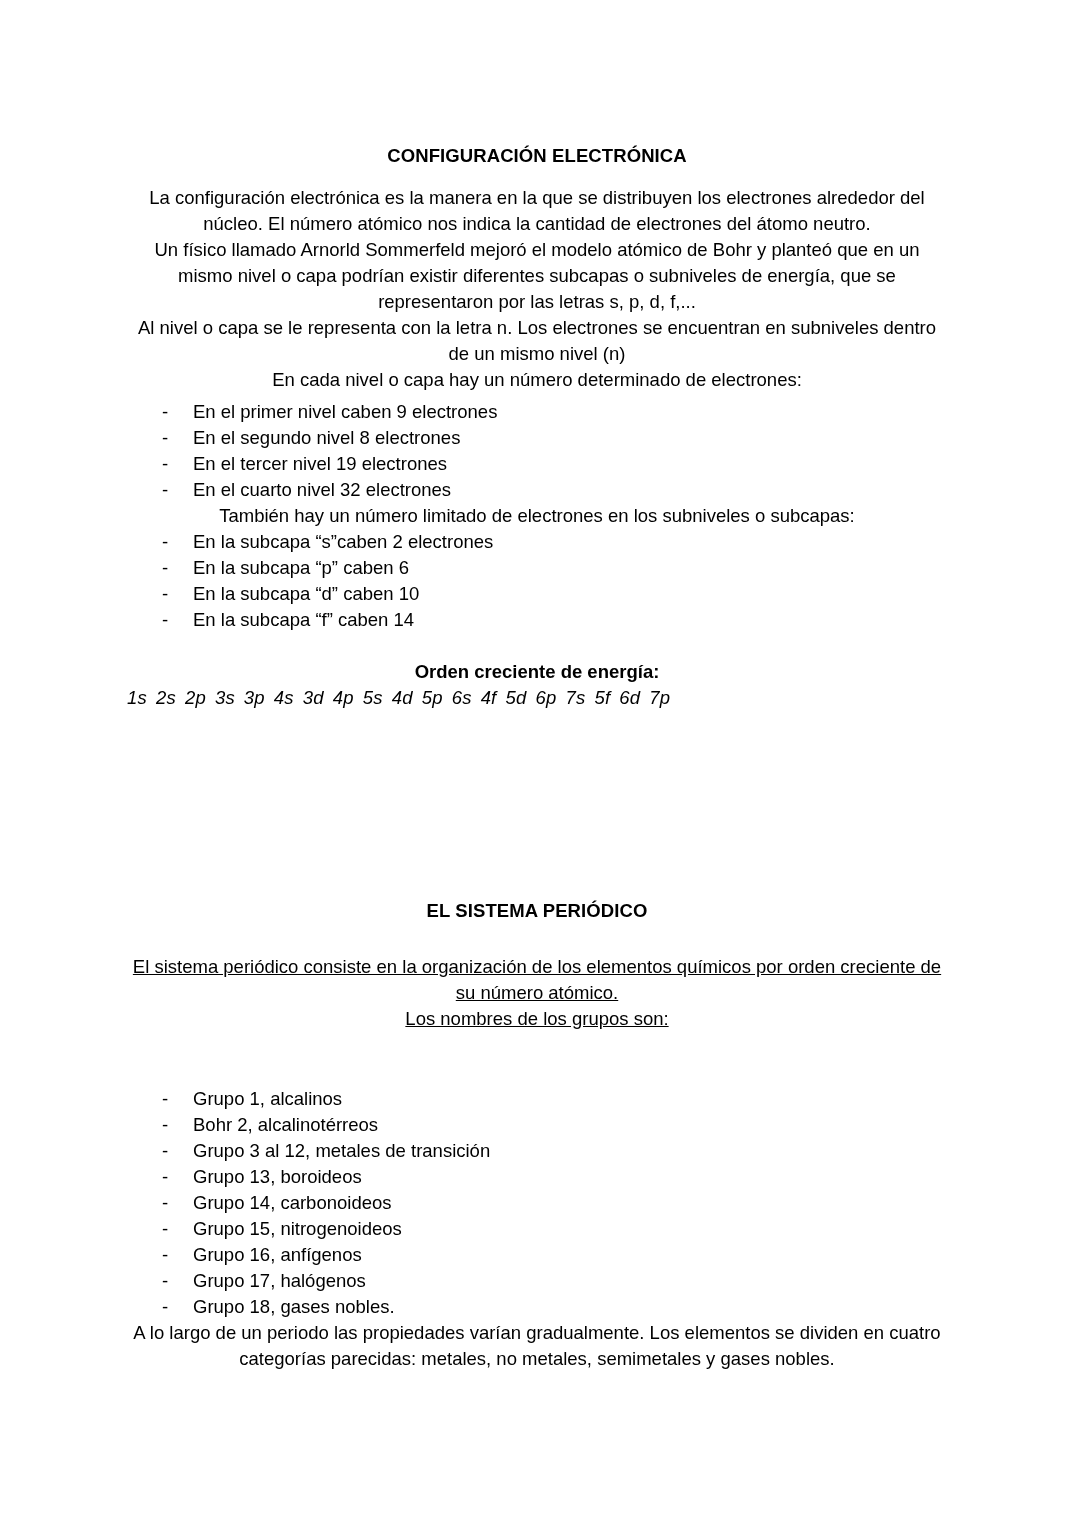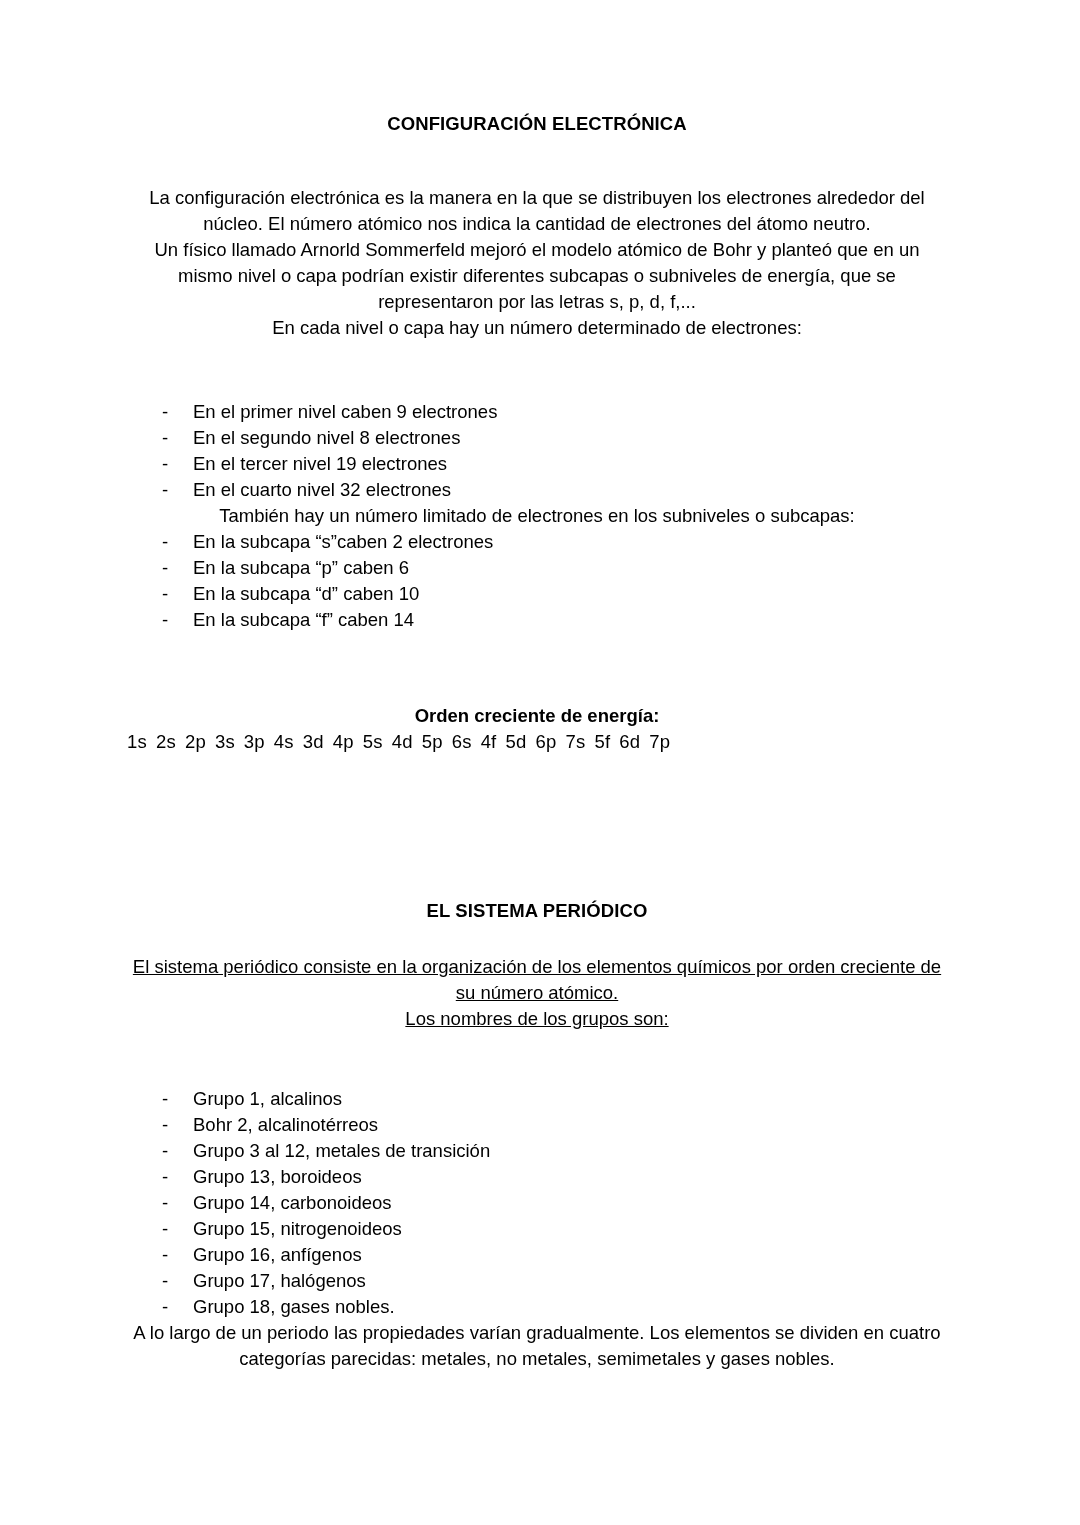--- a/index.html
+++ b/index.html
@@ -39,28 +39,28 @@
   .para {
     font-size: 18.5px;
     line-height: 26px;
     margin: 0;
     padding: 0;
     text-align: center;
     white-space: normal;
   }
   .para.bold {
     font-weight: bold;
-    margin-top: 44px;
   }
   .orbital-line {
     font-size: 18.5px;
     line-height: 26px;
     margin: 0;
     padding: 0;
     letter-spacing: 0.2px;
+    font-style: italic;
   }
   .orbital-line span.orb {
     margin-right: 9px;
   }
   ul.dash-list {
     list-style: none;
     margin: 0;
     padding: 0;
   }
   ul.dash-list > li {
@@ -70,21 +70,21 @@
     padding: 0;
     position: relative;
     padding-left: 66px;
   }
   ul.dash-list > li .dash {
     position: absolute;
     left: 35px;
     top: 0;
   }
   
-  .blk-title-1   { position: absolute; left: 0;   top: 111px; width: 820px; }
+  .blk-title-1   { position: absolute; left: 0;   top: 143px; width: 820px; }
   .blk-body-1    { position: absolute; left: 0;   top: 185px; width: 820px; }
   .blk-list-1    { position: absolute; left: 0;   top: 399px; width: 820px; }
   .blk-body-2    { position: absolute; left: 0;   top: 503px; width: 820px; }
   .blk-list-2    { position: absolute; left: 0;   top: 529px; width: 820px; }
   .blk-energy    { position: absolute; left: 0;   top: 659px; width: 820px; }
   .blk-title-2   { position: absolute; left: 0;   top: 898px; width: 820px; }
   .blk-body-3    { position: absolute; left: 0;   top: 954px; width: 820px; text-decoration: underline; }
   .blk-list-3    { position: absolute; left: 0;   top: 1086px; width: 820px; }
   .blk-body-4    { position: absolute; left: 0;   top: 1320px; width: 820px; }
 </style>
@@ -94,20 +94,21 @@
 <div class="page">
   <div class="content">
 
     <div class="blk-title-1">
       <h1 class="section-title">CONFIGURACIÓN ELECTRÓNICA</h1>
     </div>
 
     <div class="blk-body-1">
       <p class="para">La configuración electrónica es la manera en la que se distribuyen los electrones alrededor del núcleo. El número atómico nos indica la cantidad de electrones del átomo neutro.</p>
       <p class="para">Un físico llamado Arnorld Sommerfeld mejoró el modelo atómico de Bohr y planteó que en un mismo nivel o capa podrían existir diferentes subcapas o subniveles de energía, que se representaron por las letras s, p, d, f,...</p>
+      <p class="para">Al nivel o capa se le representa con la letra n. Los electrones se encuentran en subniveles dentro de un mismo nivel (n)</p>
       <p class="para">En cada nivel o capa hay un número determinado de electrones:</p>
     </div>
 
     <div class="blk-list-1">
       <ul class="dash-list">
         <li>
           <span class="dash">-</span>
           <span>En el primer nivel caben 9 electrones</span>
         </li>
         <li>

